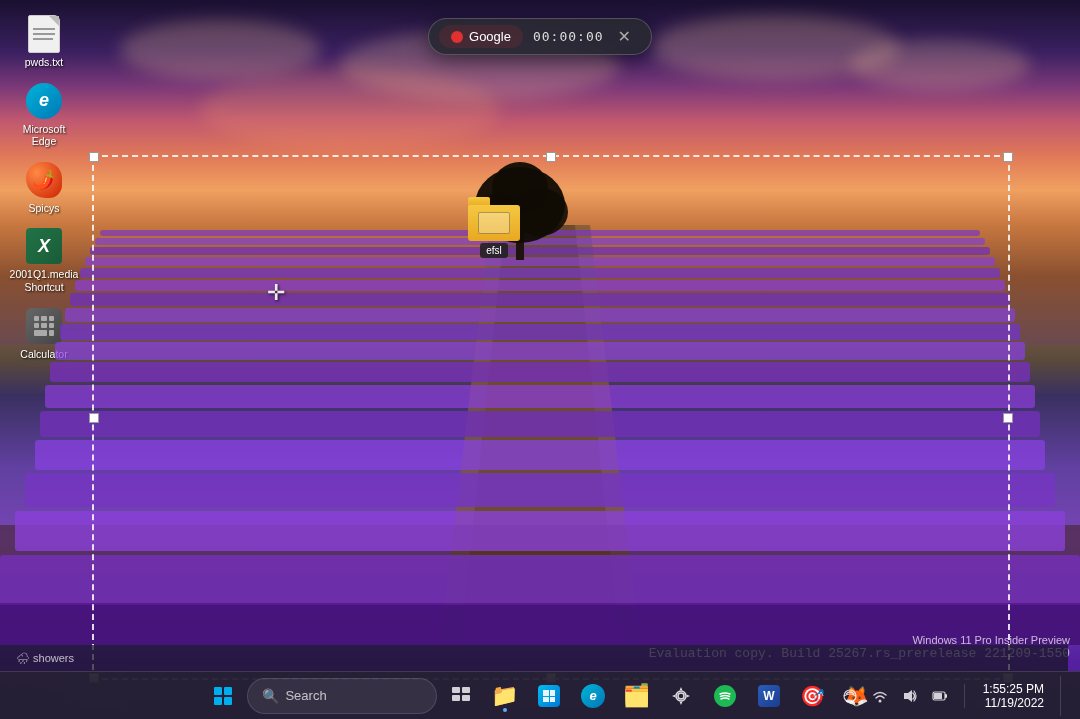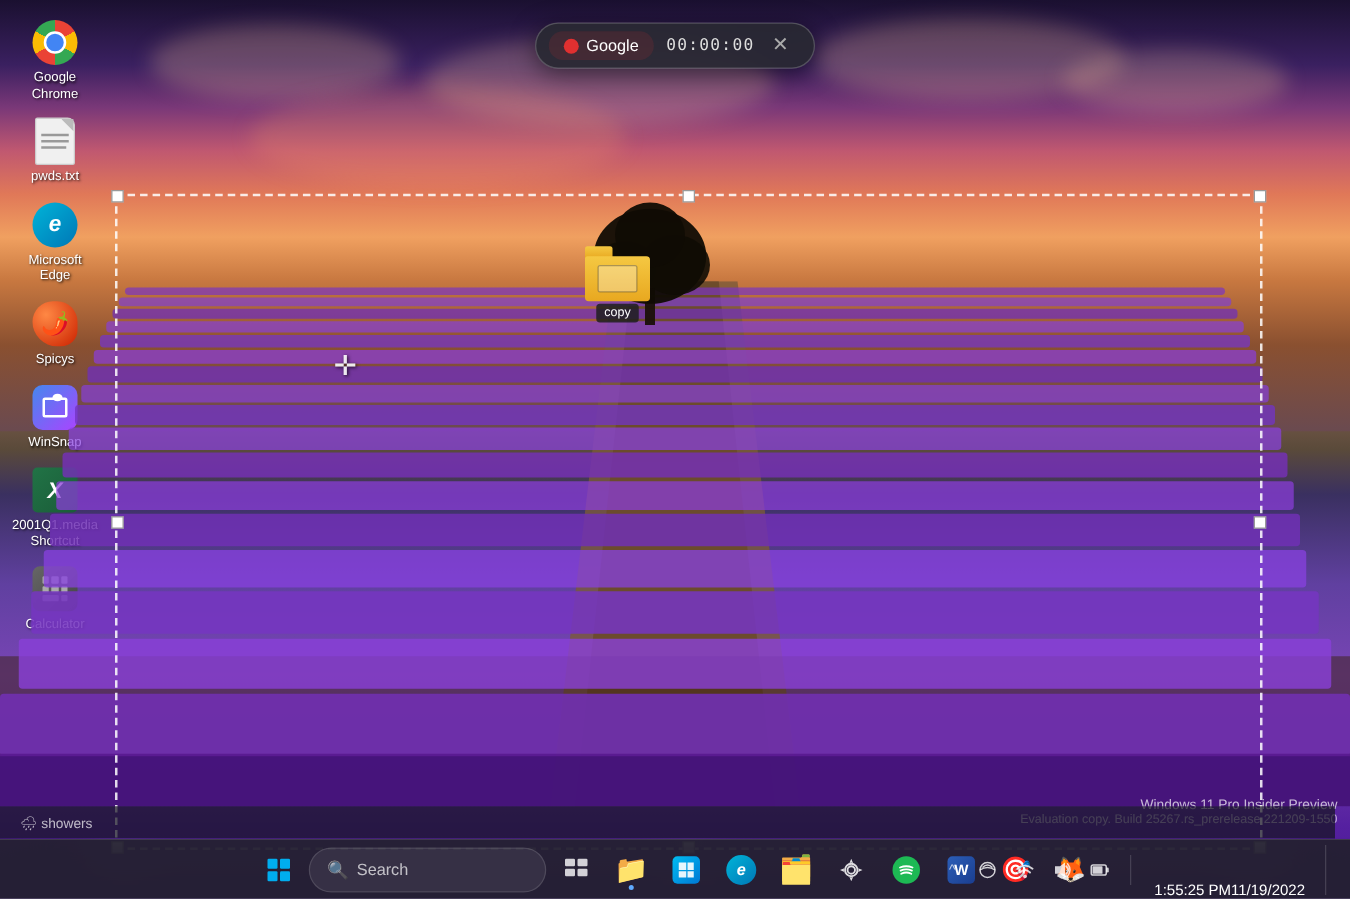--- a/index.html
+++ b/index.html
@@ -288,21 +288,22 @@
       z-index: 55;
     }
 
     .win11-watermark .line1 {
       color: rgba(255,255,255,0.7);
       font-size: 11px;
     }
 
     .win11-watermark .line2 {
       color: rgba(255,255,255,0.6);
-      font-size: 10px;
+      font-size: 13px;
+      font-family: Liberation Mono, monospace;
     }
 
     
     .taskbar {
       position: absolute;
       bottom: 0;
       left: 0; right: 0;
       height: 48px;
       background: rgba(32, 32, 40, 0.88);
       backdrop-filter: blur(20px);
@@ -398,21 +399,21 @@
       align-items: center;
       justify-content: center;
       cursor: pointer;
       border-radius: 4px;
       font-size: 14px;
       color: rgba(255,255,255,0.85);
     }
 
     .clock-area {
       display: flex;
-      flex-direction: row;
+      flex-direction: column;
       align-items: flex-end;
       justify-content: center;
       padding: 0 8px;
       cursor: pointer;
       border-radius: 4px;
       height: 100%;
     }
 
     .clock-time {
       color: white;
@@ -529,33 +530,27 @@
   </svg>
 
   <div class="folder-popup">
     <div style="position:relative; width:52px; height:44px;">
       <div class="folder-tab"></div>
       <div class="folder-body" style="display:flex; align-items:center; justify-content:center;">
 
         <div style="width:32px; height:22px; background: rgba(255,255,255,0.3); border-radius:2px; border: 1px solid rgba(0,0,0,0.3);"></div>
       </div>
     </div>
-    <div class="folder-label">copy</div>
+    <div class="folder-label">efsl</div>
   </div>
 
   <div class="move-cursor">✛</div>
 
   <div class="desktop-icons">
 
-    <div class="desktop-icon">
-      <div class="icon-img">
-        <div class="chrome-icon"></div>
-      </div>
-      <div class="icon-label">Google Chrome</div>
-    </div>
 
     <div class="desktop-icon">
       <div class="icon-img">
         <div style="width:32px; height:38px; background:#f0f0f0; border-radius:2px 6px 2px 2px; position:relative; border:1px solid #ccc;">
           <div style="position:absolute; top:0; right:0; width:10px; height:10px; background:#bbb; clip-path:polygon(0 0,100% 100%,100% 0);"></div>
           <div style="position:absolute; top:12px; left:4px; right:4px; height:2px; background:#999;"></div>
           <div style="position:absolute; top:17px; left:4px; right:4px; height:2px; background:#999;"></div>
           <div style="position:absolute; top:22px; left:4px; right:6px; height:2px; background:#999;"></div>
         </div>
       </div>
@@ -570,30 +565,20 @@
     </div>
 
     <div class="desktop-icon">
       <div class="icon-img">
         <div style="width:36px; height:36px; background: radial-gradient(circle at 30% 30%, #ff8844, #cc2200); border-radius:50% 50% 40% 60%; display:flex; align-items:center; justify-content:center; font-size:18px;">🌶️</div>
       </div>
       <div class="icon-label">Spicys</div>
     </div>
 
 
-    <div class="desktop-icon">
-      <div class="icon-img">
-        <div style="width:36px; height:36px; background: linear-gradient(135deg, #4488ee, #aa44ff); border-radius:8px; display:flex; align-items:center; justify-content:center; position:relative; overflow:hidden;">
-          <div style="width:20px; height:16px; border:2px solid white; border-radius:2px; position:relative;">
-            <div style="position:absolute; top:-5px; left:6px; width:8px; height:6px; background:white; border-radius:50%;"></div>
-          </div>
-        </div>
-      </div>
-      <div class="icon-label">WinSnap</div>
-    </div>
 
     <div class="desktop-icon">
       <div class="icon-img">
         <div style="width:36px; height:36px; background: linear-gradient(135deg, #217346, #1a5c38); border-radius:4px; display:flex; align-items:center; justify-content:center; color:white; font-weight:bold; font-size:18px; font-style:italic;">X</div>
       </div>
       <div class="icon-label">2001Q1.media Shortcut</div>
     </div>
 
     <div class="desktop-icon">
       <div class="icon-img">

